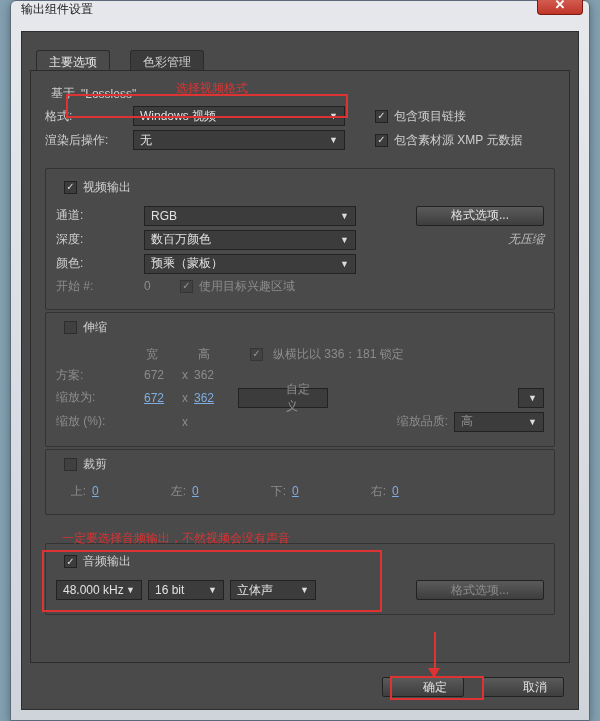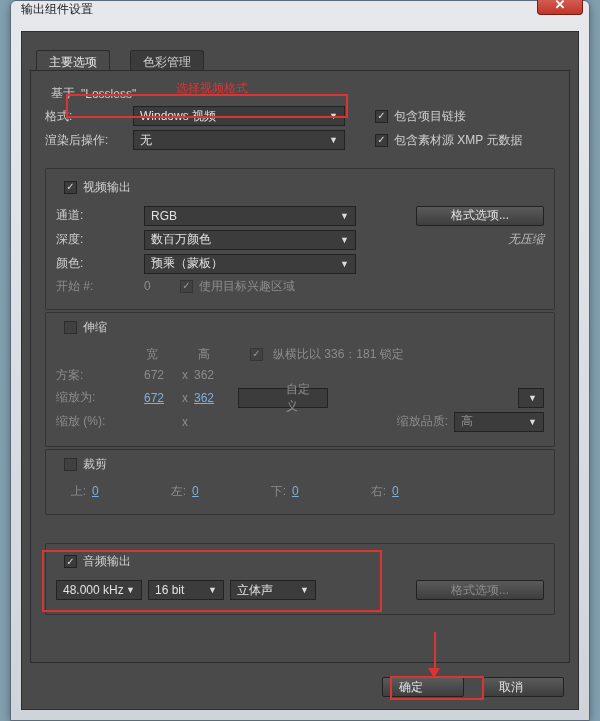--- a/index.html
+++ b/index.html
@@ -77,21 +77,21 @@
   .redarrow {
     position: absolute; pointer-events: none;
   }
   .redarrow .shaft { position:absolute; background:#d33; }
   .redarrow .head {
     position:absolute; width:0; height:0;
     border-left:6px solid transparent; border-right:6px solid transparent; border-top:10px solid #d33;
   }
 
   .footer { position: absolute; right: 14px; bottom: 12px; display: flex; gap: 18px; }
-  .footer .btn { width: 82px; justify-content: flex-start; }
+  .footer .btn { width: 82px; justify-content: flex-end; }
 </style>
 </head>
 <body>
 
 <div class="window">
   <div class="titlebar">
     <span class="title">输出组件设置</span>
     <div class="close-btn">
       <span>✕</span>
     </div>
@@ -268,20 +268,21 @@
           <span>确定</span>
         </div>
       <div class="btn">
           <span>取消</span>
         </div>
     </div>
 
     <div class="redtext" style="left:154px; top:48px;">选择视频格式</div>
     <div class="redbox" style="left:44px; top:62px; width:282px; height:24px;"></div>
 
+    <div class="redtext" style="left:40px; top:498px;">一定要选择音频输出，不然视频会没有声音</div>
     <div class="redbox" style="left:20px; top:518px; width:340px; height:62px;"></div>
 
     <div class="redbox" style="left:368px; top:644px; width:94px; height:24px;"></div>
     <div class="redarrow">
       <div class="shaft" style="left:412px; top:600px; width:2px; height:40px;"></div>
       <div class="head" style="left:406px; top:636px;"></div>
     </div>
   </div>
 </div>
 

